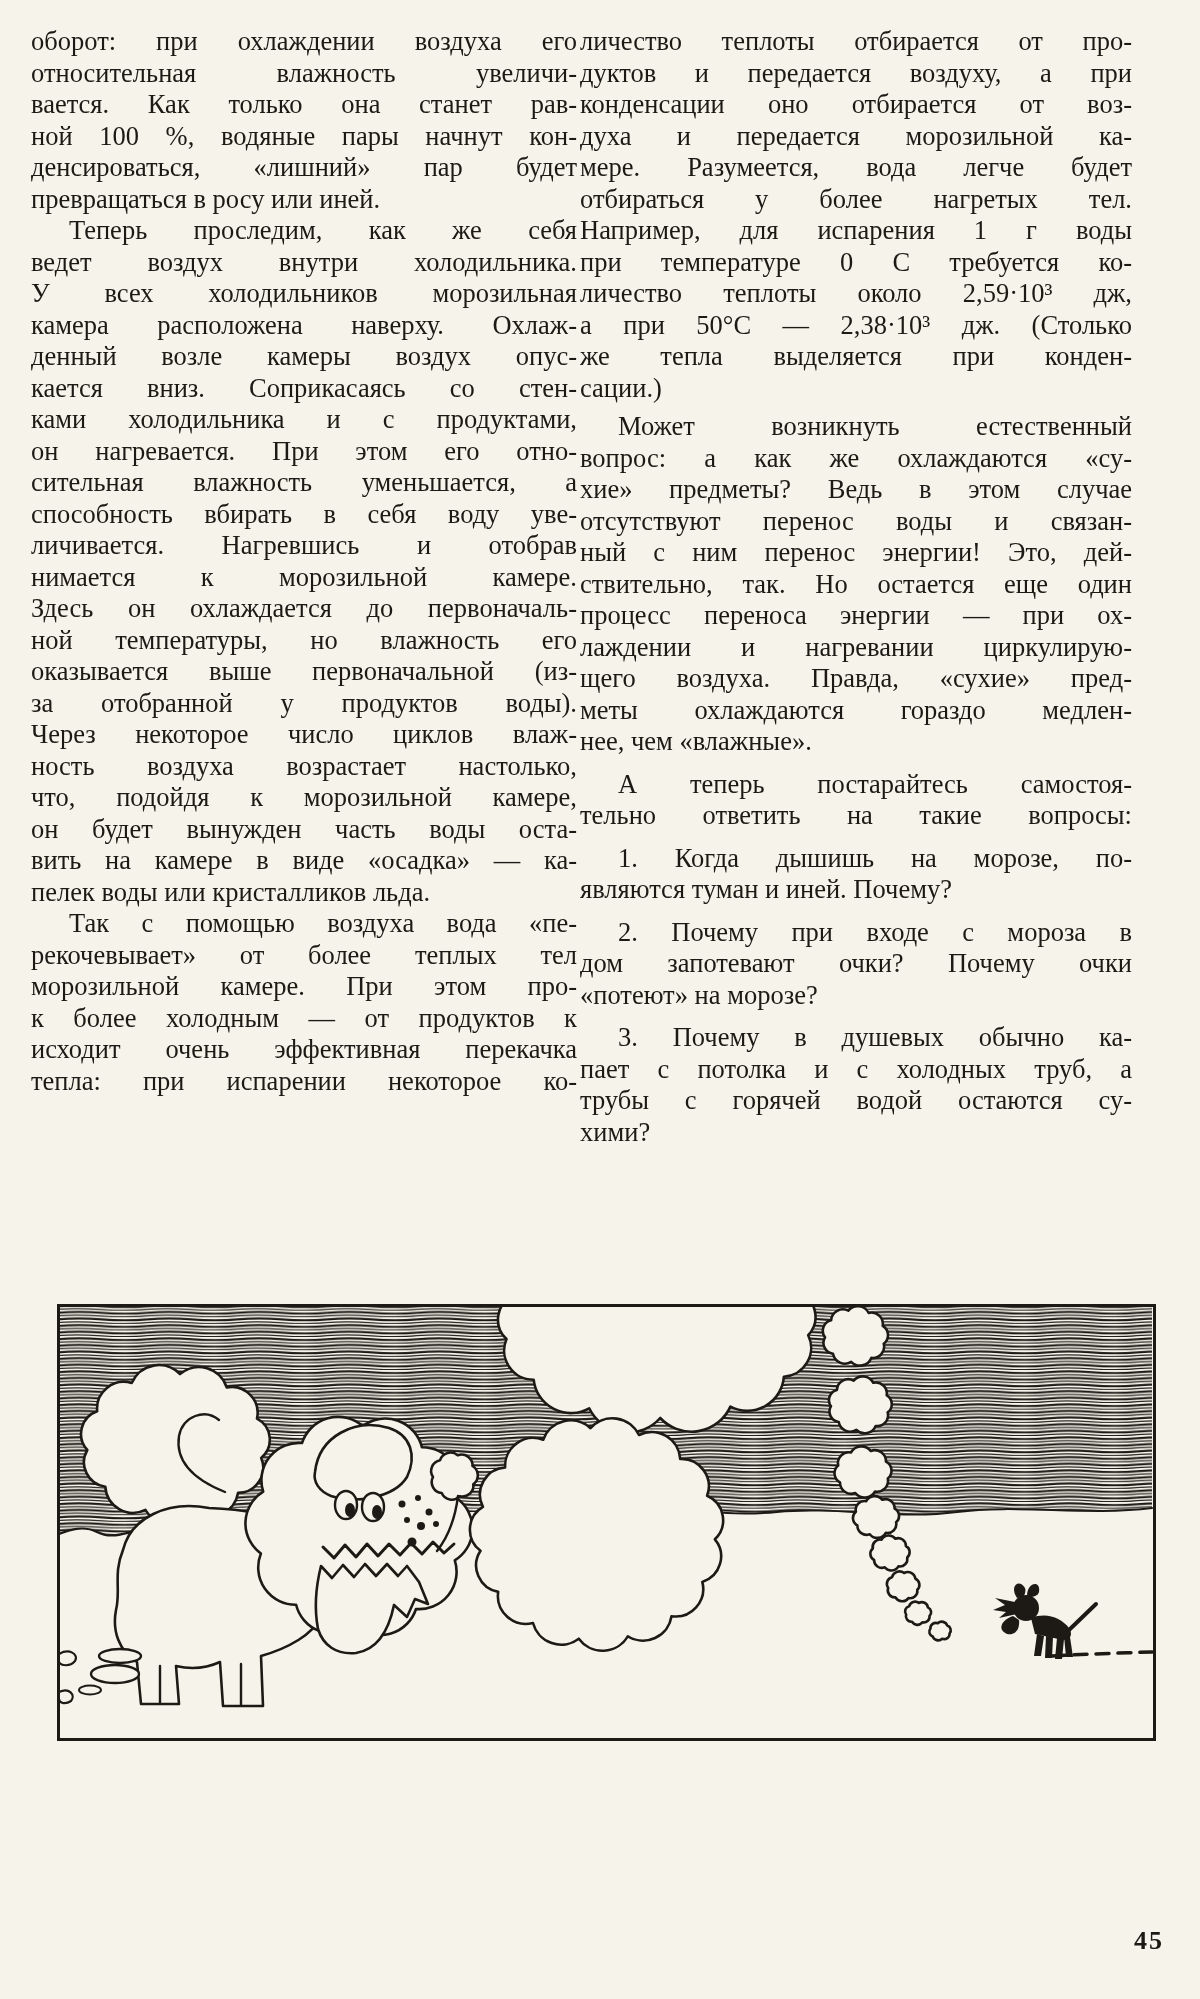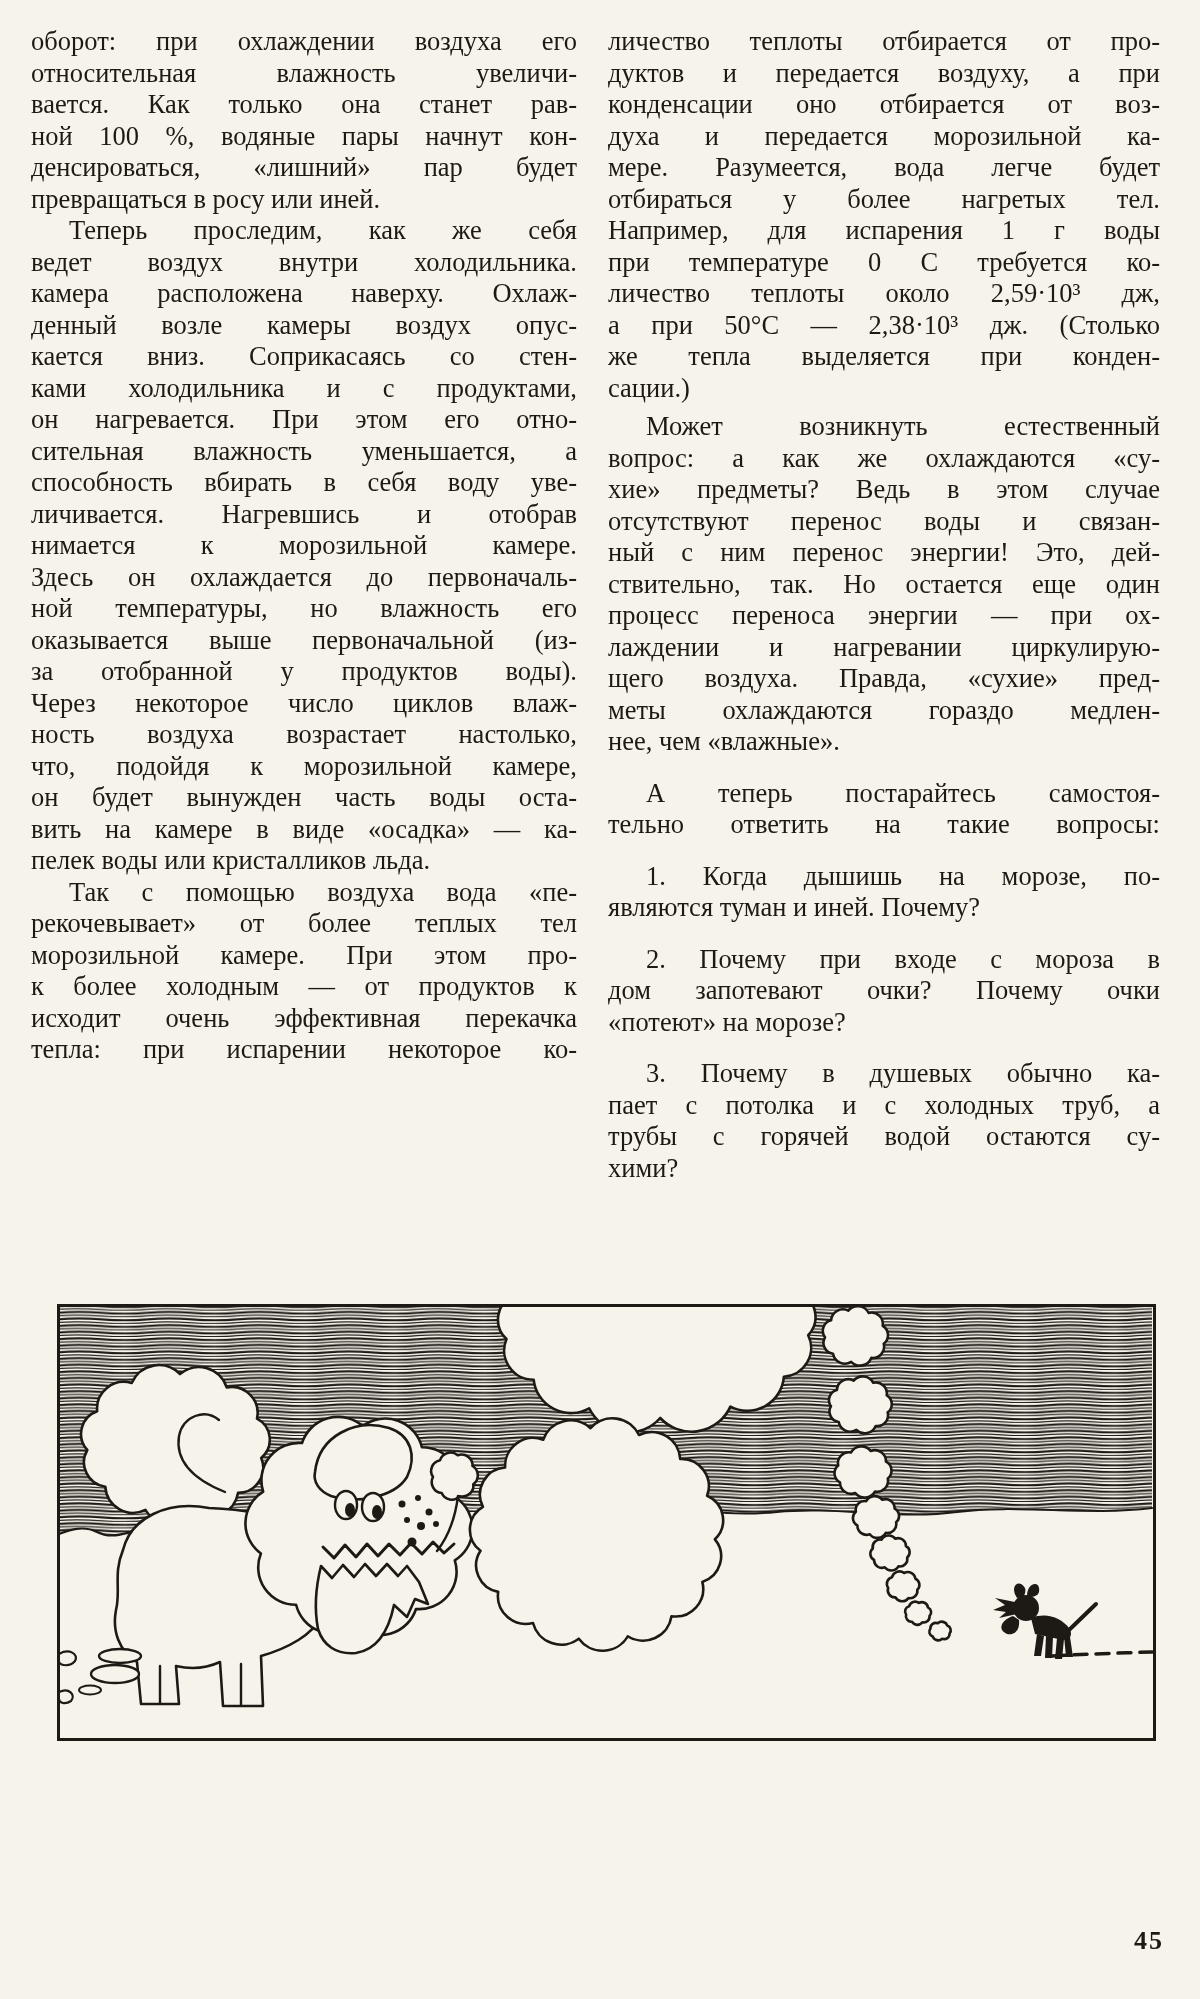--- a/index.html
+++ b/index.html
@@ -5,24 +5,24 @@
   html,body{margin:0;padding:0;}
   body{
     width:1200px;height:1999px;
     background:#f6f3ea;
     color:#1d1a16;
     font-family:"Liberation Serif","DejaVu Serif",serif;
     position:relative;overflow:hidden;
   }
   .col{position:absolute;top:26px;width:546px;}
   .col-left{left:31px;}
-  .col-right{left:608px;width:552px;}
+  .col-right{left:580px;width:552px;}
   .para{margin:0;}
   .gap-sm{margin-top:7px;font-family:Liberation Serif, serif;}
-  .gap-md{margin-top:20px;}
+  .gap-md{margin-top:11px;}
   .ln{
     height:31.5px;line-height:31.5px;font-size:26.5px;
     overflow:hidden;text-align:justify;
   }
   .ln::after{content:"";display:inline-block;width:100%;height:0;line-height:0;}
   .ln.end{text-align:left;}
   .ln.end::after{content:none;}
   .ln.ind{padding-left:38px;}
   figure.illustration{
     position:absolute;left:57px;top:1304px;width:1099px;height:437px;margin:0;
@@ -41,20 +41,21 @@
         <div class="ln">оборот: при охлаждении воздуха его</div>
         <div class="ln">относительная влажность увеличи-</div>
         <div class="ln">вается. Как только она станет рав-</div>
         <div class="ln">ной 100 %, водяные пары начнут кон-</div>
         <div class="ln">денсироваться, «лишний» пар будет</div>
         <div class="ln end">превращаться в росу или иней.</div>
       </div>
       <div class="para">
         <div class="ln ind">Теперь проследим, как же себя</div>
         <div class="ln">ведет воздух внутри холодильника.</div>
+        <div class="ln">У всех холодильников морозильная</div>
         <div class="ln">камера расположена наверху. Охлаж-</div>
         <div class="ln">денный возле камеры воздух опус-</div>
         <div class="ln">кается вниз. Соприкасаясь со стен-</div>
         <div class="ln">ками холодильника и с продуктами,</div>
         <div class="ln">он нагревается. При этом его отно-</div>
         <div class="ln">сительная влажность уменьшается, а</div>
         <div class="ln">способность вбирать в себя воду уве-</div>
         <div class="ln">личивается. Нагревшись и отобрав</div>
         <div class="ln">нимается к морозильной камере.</div>
         <div class="ln">Здесь он охлаждается до первоначаль-</div>

